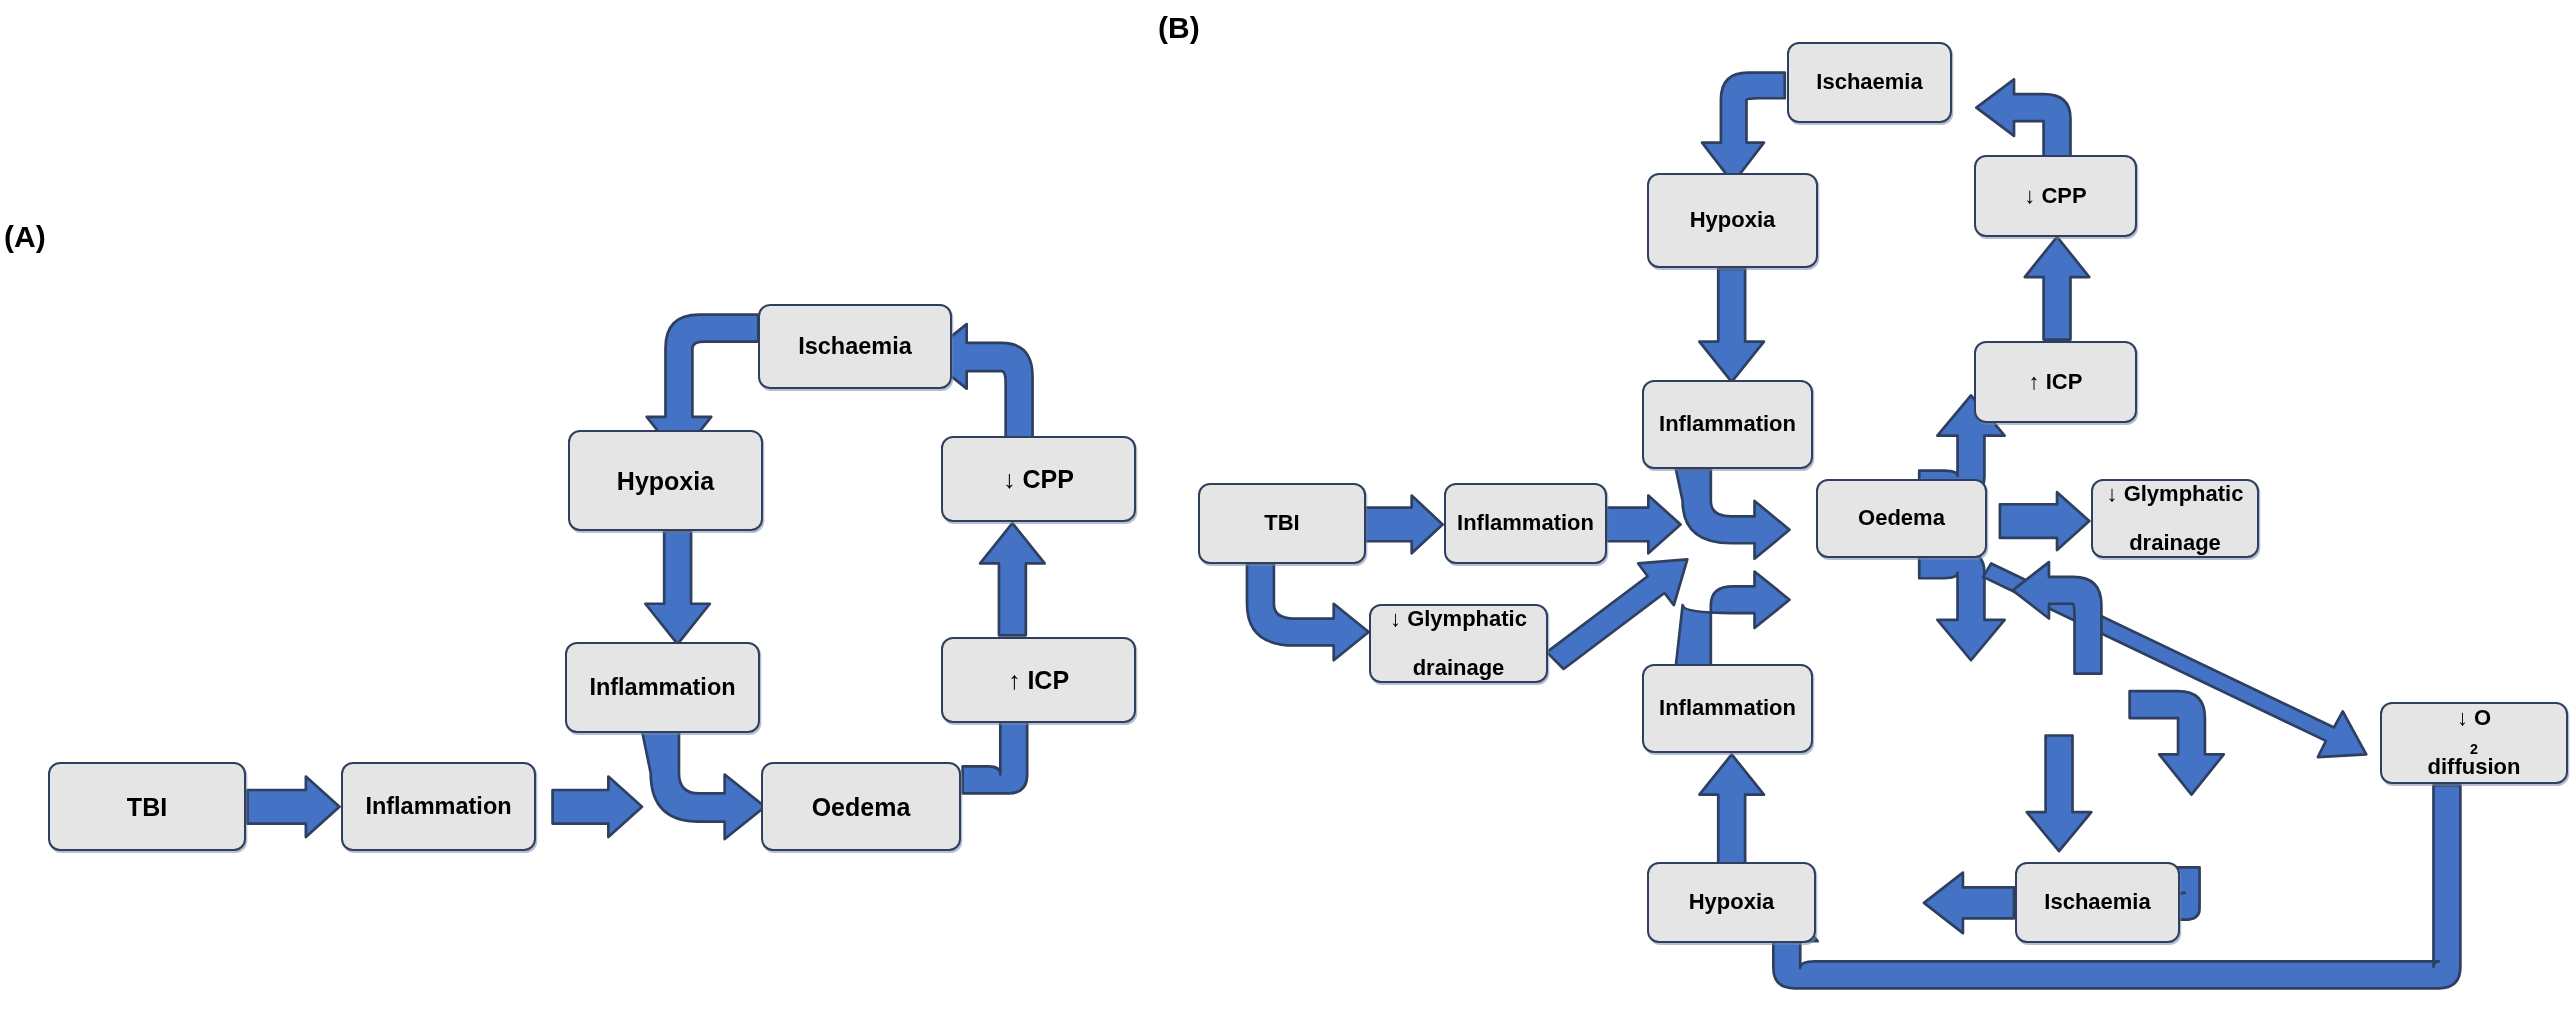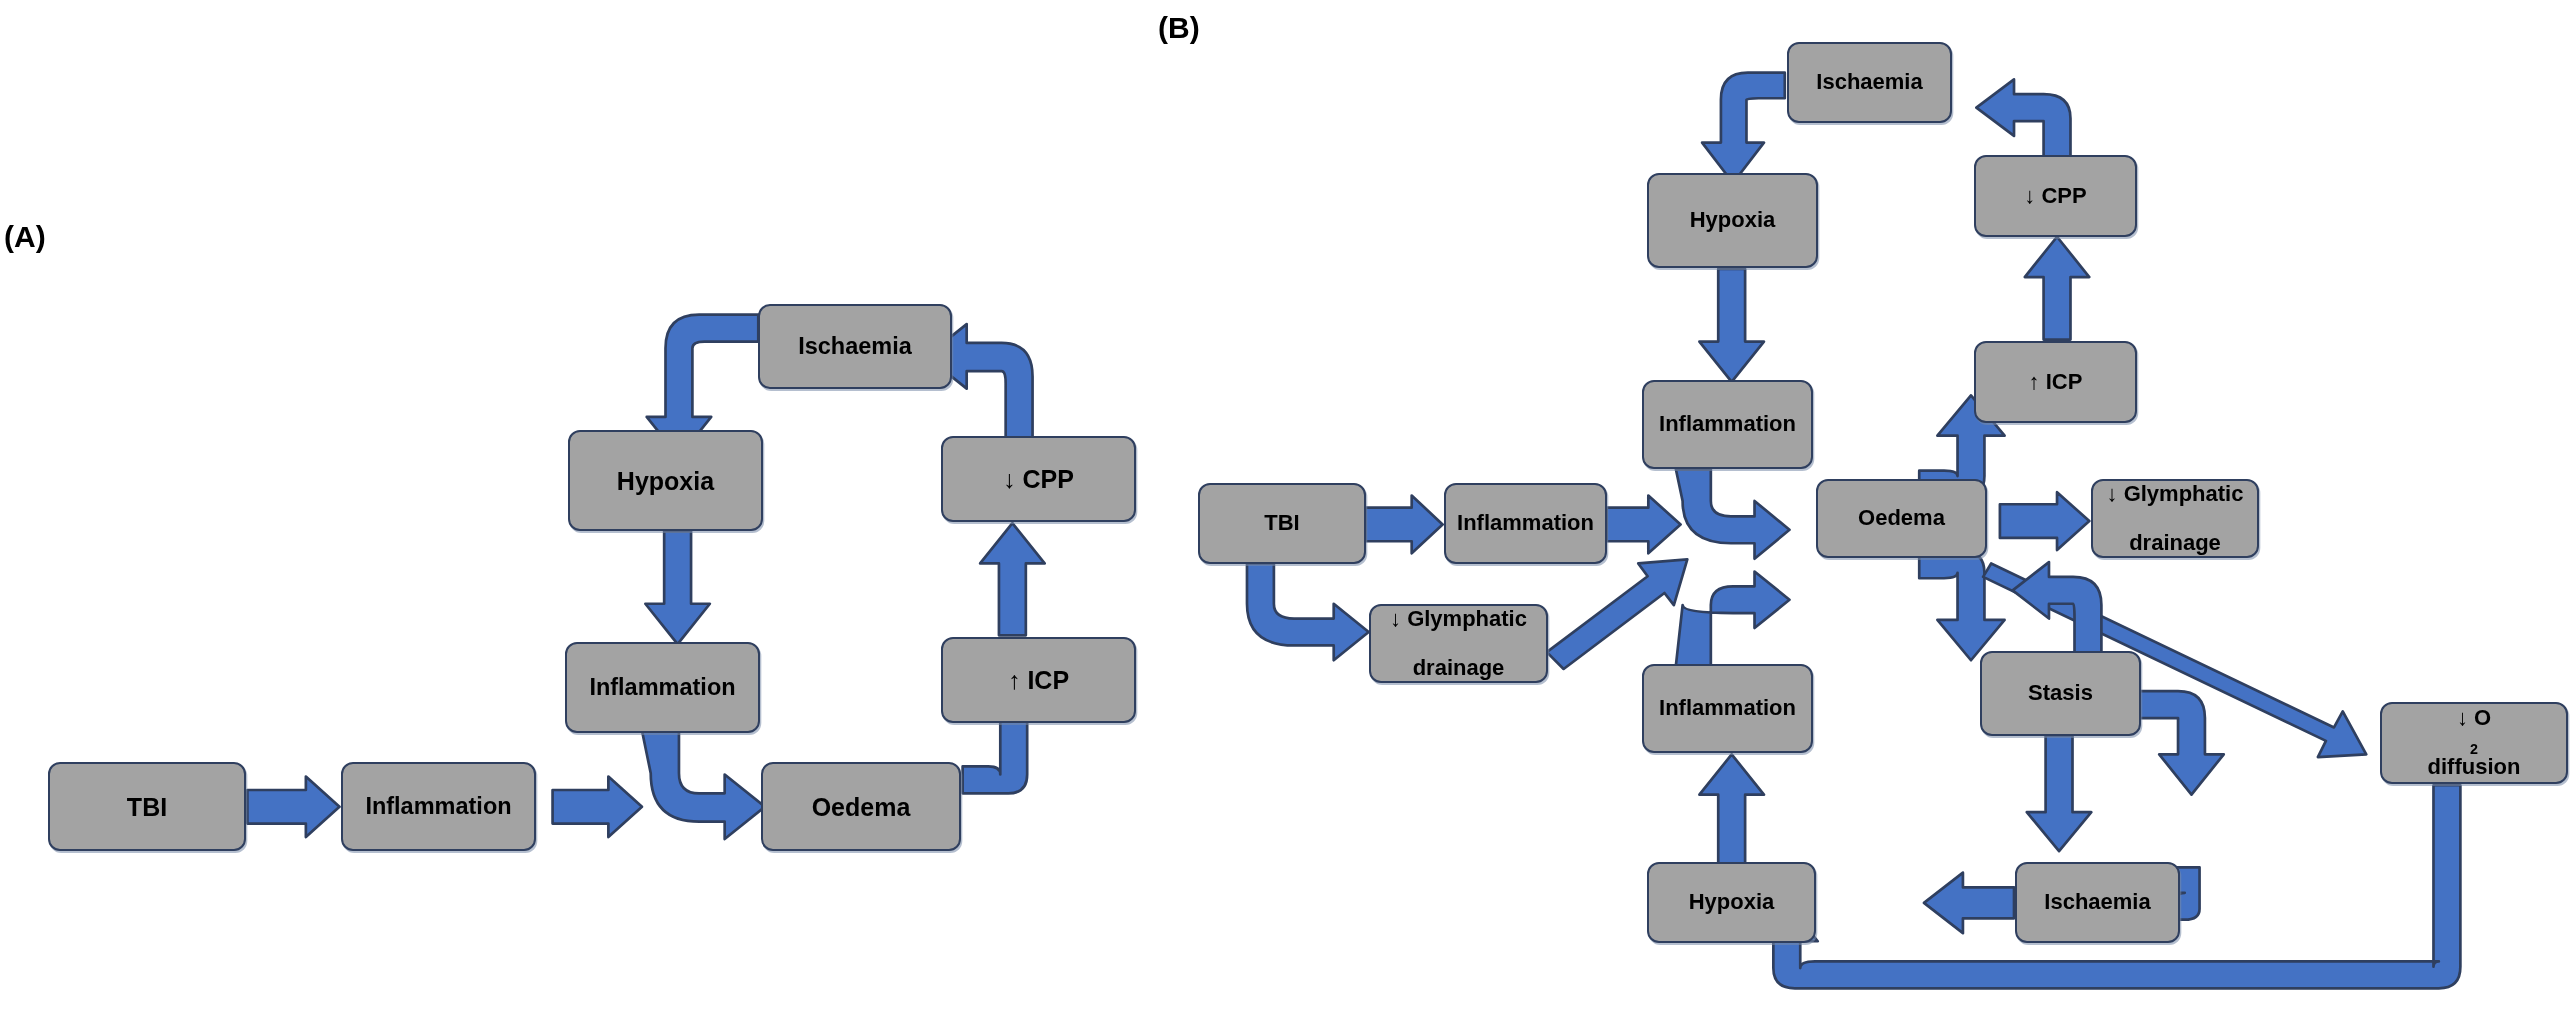--- a/index.html
+++ b/index.html
@@ -2,21 +2,21 @@
 <html style="font-size:10.8px"><head>
 <meta charset="utf-8">
 <style>
   html,body{margin:0;padding:0;background:#ffffff;}
   body{width:2576px;height:1022px;position:relative;overflow:hidden;
        font-family:"Liberation Sans",sans-serif;}
   #stage{position:absolute;left:0;top:0;width:2576px;height:1022px;}
   #stage > svg{position:absolute;left:0;top:0;}
   .panel-label{position:absolute;font-weight:bold;font-size:30px;color:#000;
                letter-spacing:0px;line-height:1;white-space:nowrap;}
-  .node{position:absolute;box-sizing:border-box;background:#a3a3a3;
+  .node{position:absolute;box-sizing:border-box;background:#e5e5e5;
         border:2px solid #2F3F5F;border-radius:12px;
         display:flex;align-items:center;justify-content:center;
         text-align:center;font-weight:bold;color:#000000;
         box-shadow:1.3px 2px 0 rgba(120,138,168,.55);}
   .node span{display:block;line-height:1.12;padding:0 4px;}
   .n-lg{font-size:25px;}
   .n-md{font-size:23.5px;}
   .n-sm{font-size:22px;}
   sub{font-size:.65em;vertical-align:baseline;position:relative;top:.28em;}
 </style>
@@ -192,23 +192,20 @@
   </div>
 
   <div class="node n-sm" style="left:1642px;top:380px;width:171px;height:89px;">
     <span>Inflammation</span>
   </div>
 
   <div class="node n-sm" style="left:1642px;top:664px;width:171px;height:89px;">
     <span>Inflammation</span>
   </div>
 
-  <div class="node n-sm" style="left:1980px;top:651px;width:161px;height:85px;">
-    <span>Stasis</span>
-  </div>
 
 
   <div class="node n-sm" style="left:2380px;top:702px;width:188px;height:82px;">
     <span><span>↓ O</span><sub>2</sub><span> diffusion</span></span>
   </div>
 
   <div class="node n-sm" style="left:2015px;top:862px;width:165px;height:81px;">
     <span>Ischaemia</span>
   </div>
 

